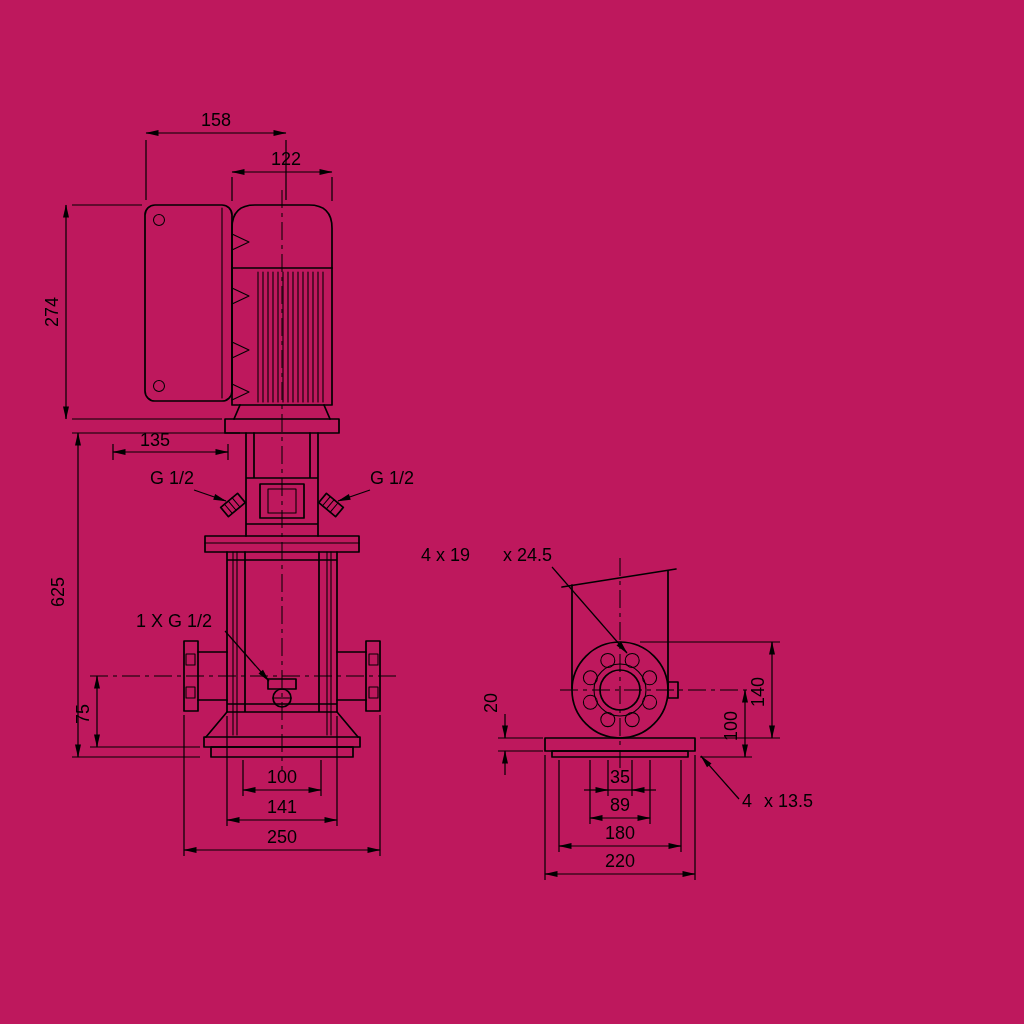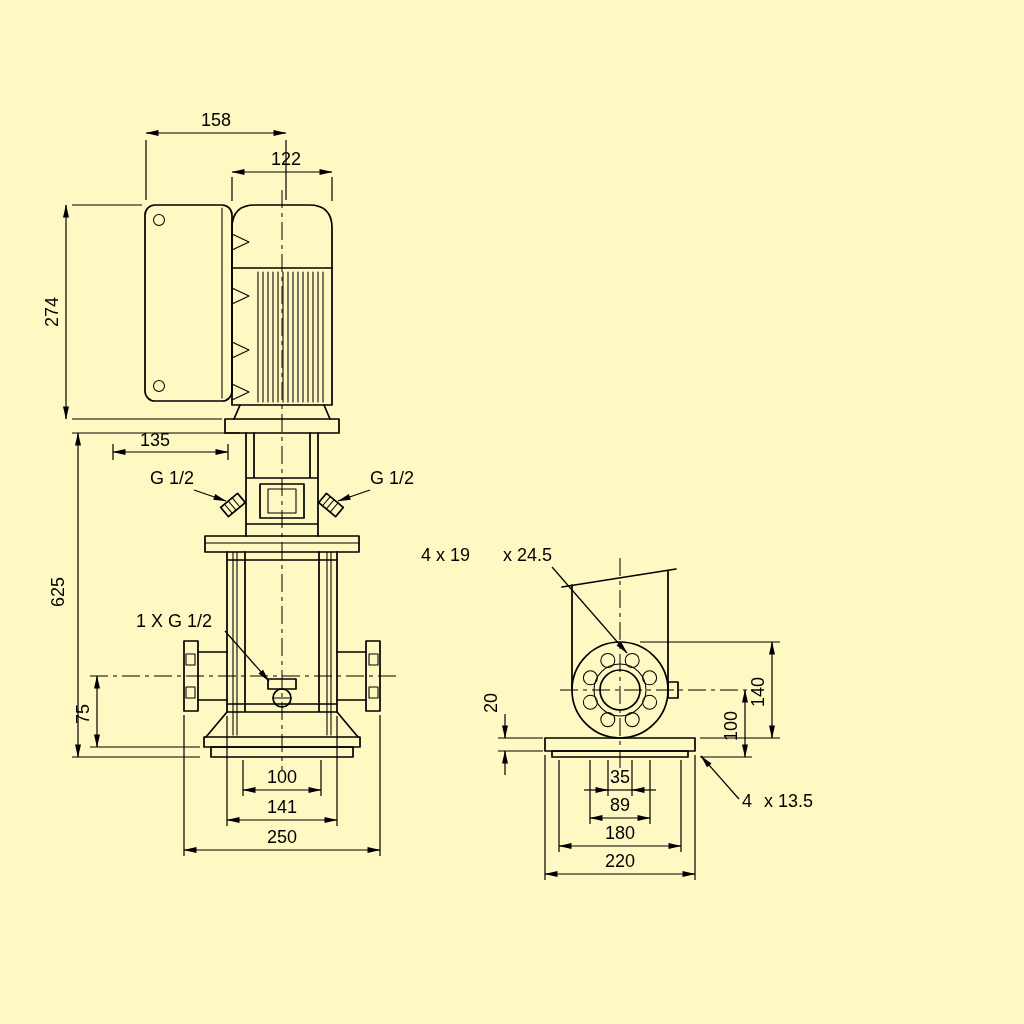--- a/index.html
+++ b/index.html
@@ -1,16 +1,16 @@
 <!DOCTYPE html>
 <html><head>
 <meta charset="utf-8">
 <style>
   html,body{margin:0;padding:0;background:#ffffff;}
-  .canvas{position:relative;width:1024px;height:1024px;background:#fef9c3;overflow:hidden;}
+  .canvas{position:relative;width:1024px;height:1024px;background:#be185d;overflow:hidden;}
   svg{display:block;}
   .ln{fill:none;stroke:#000;stroke-width:1.7;stroke-linecap:round;stroke-linejoin:round;}
   .thin{stroke-width:1.05;}
   .ext{fill:none;stroke:#000;stroke-width:1.2;}
   .dln{fill:none;stroke:#000;stroke-width:1.2;}
   .cl{fill:none;stroke:#000;stroke-width:1;stroke-dasharray:18 5 4 5;}
   text{font-family:"Liberation Sans","DejaVu Sans",sans-serif;font-size:18px;fill:#000;}
 </style>
 </head>
 <body>

